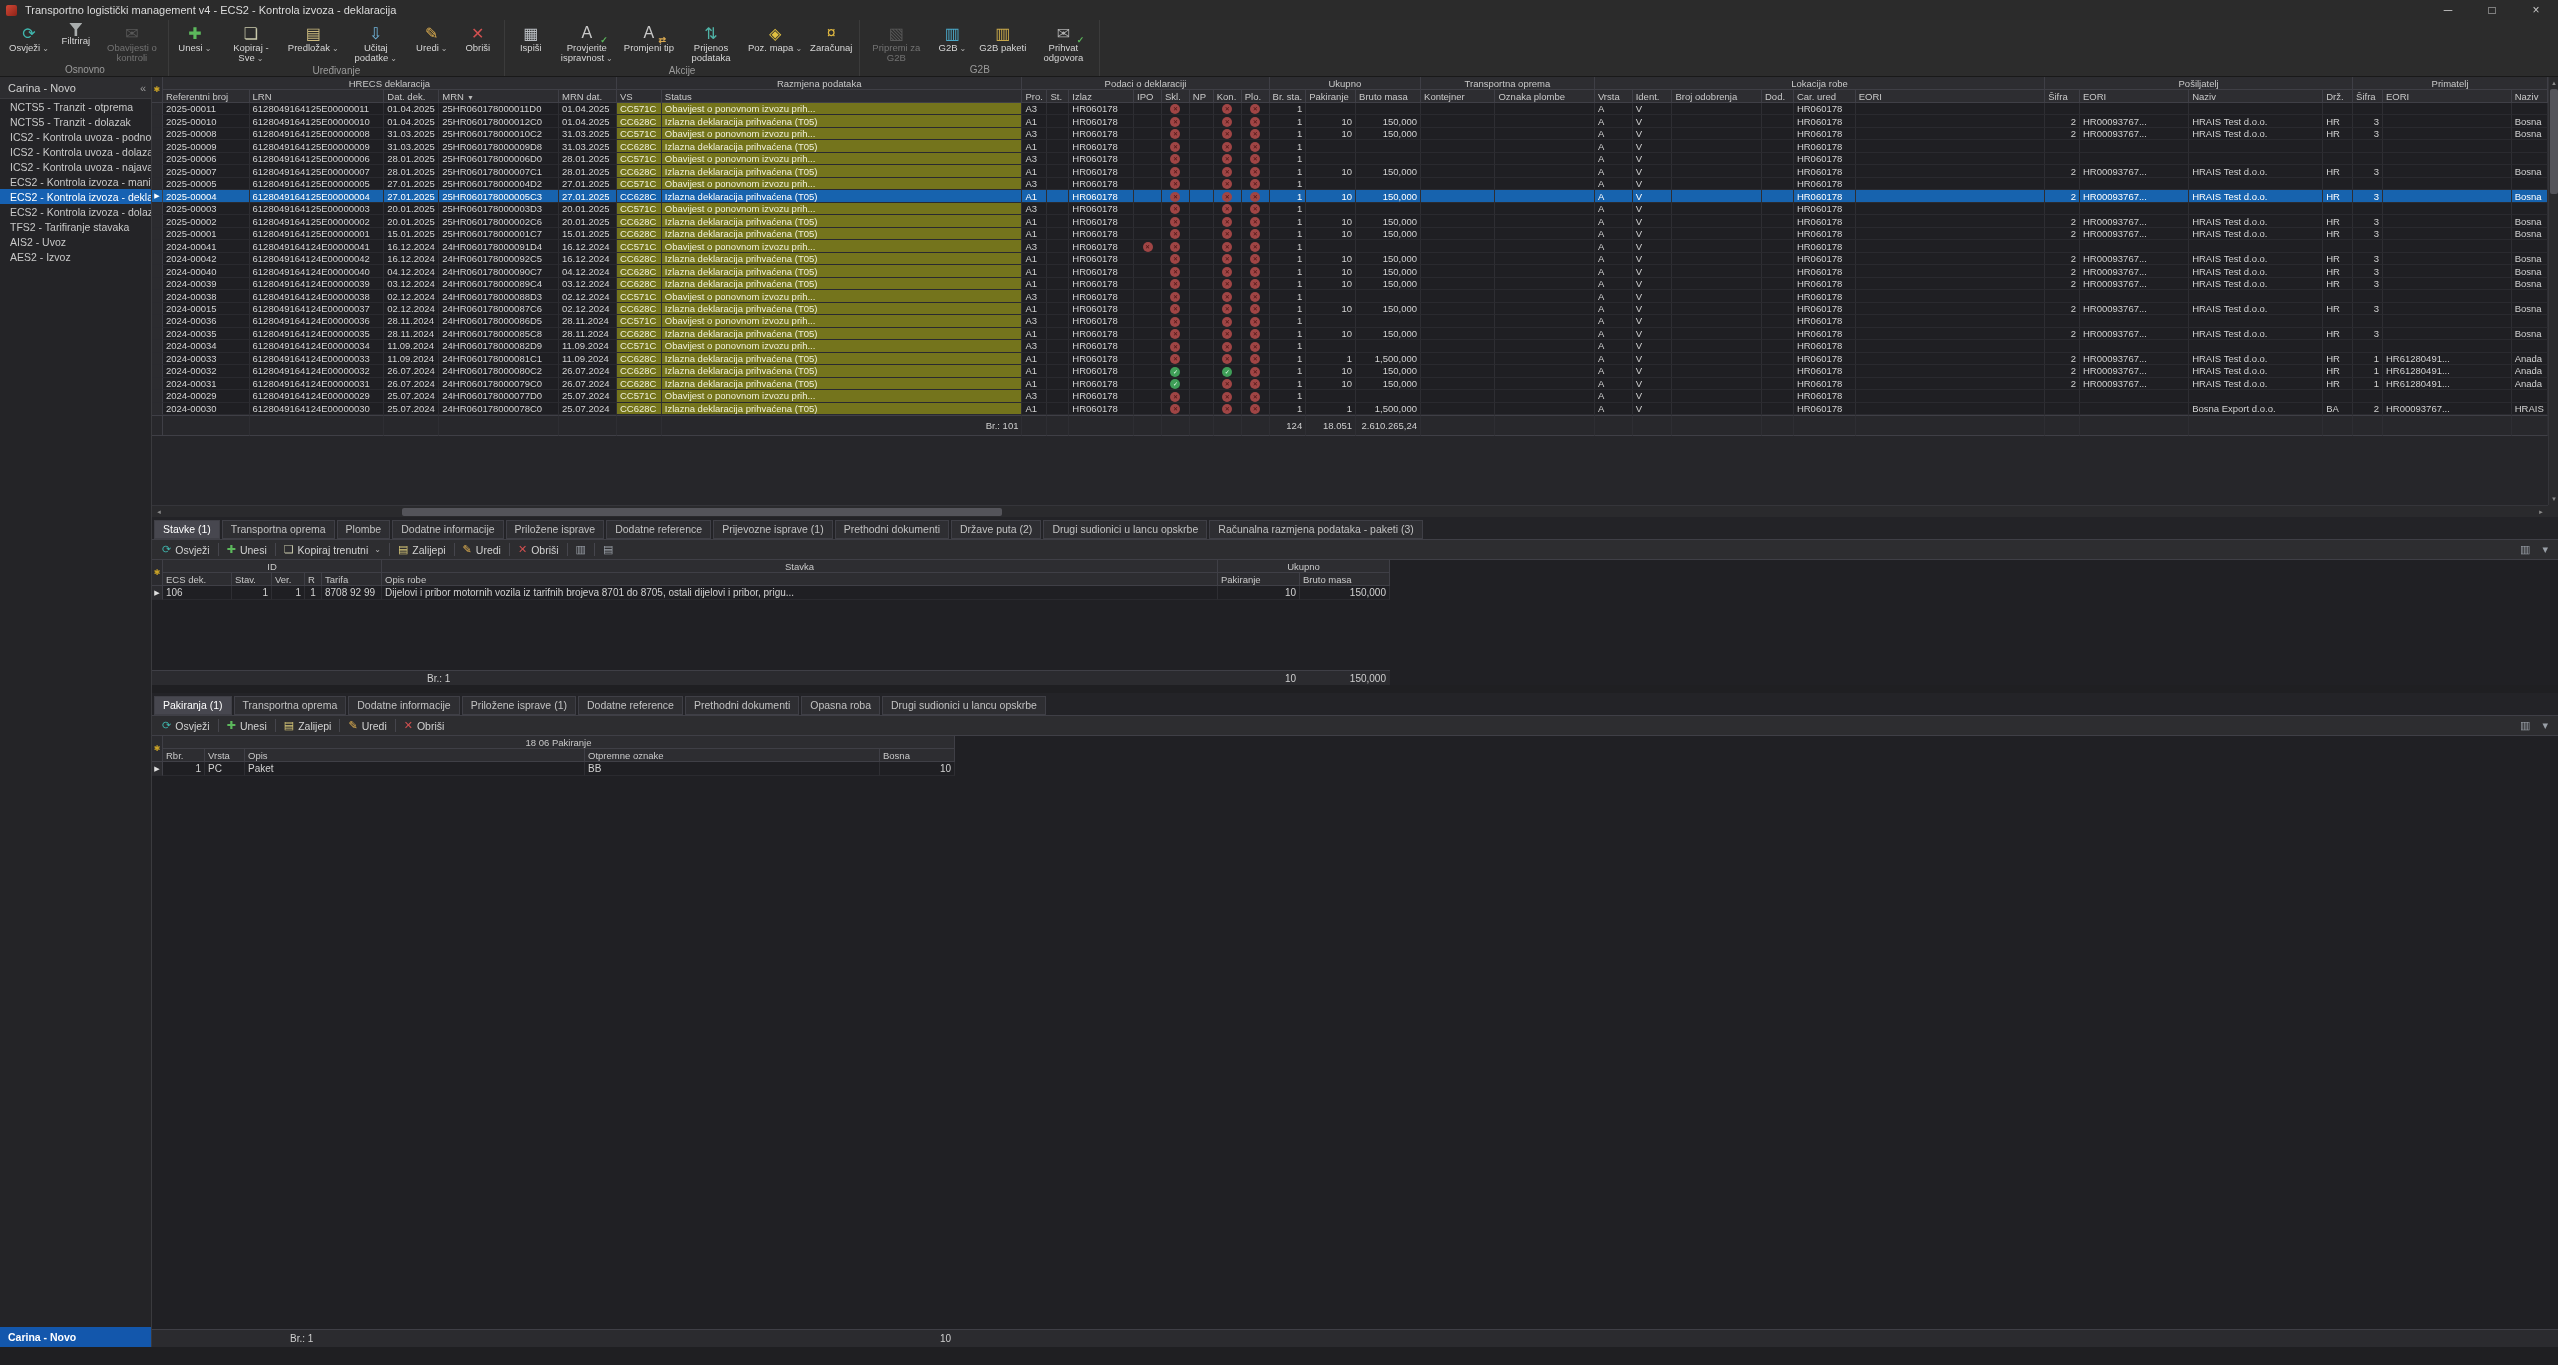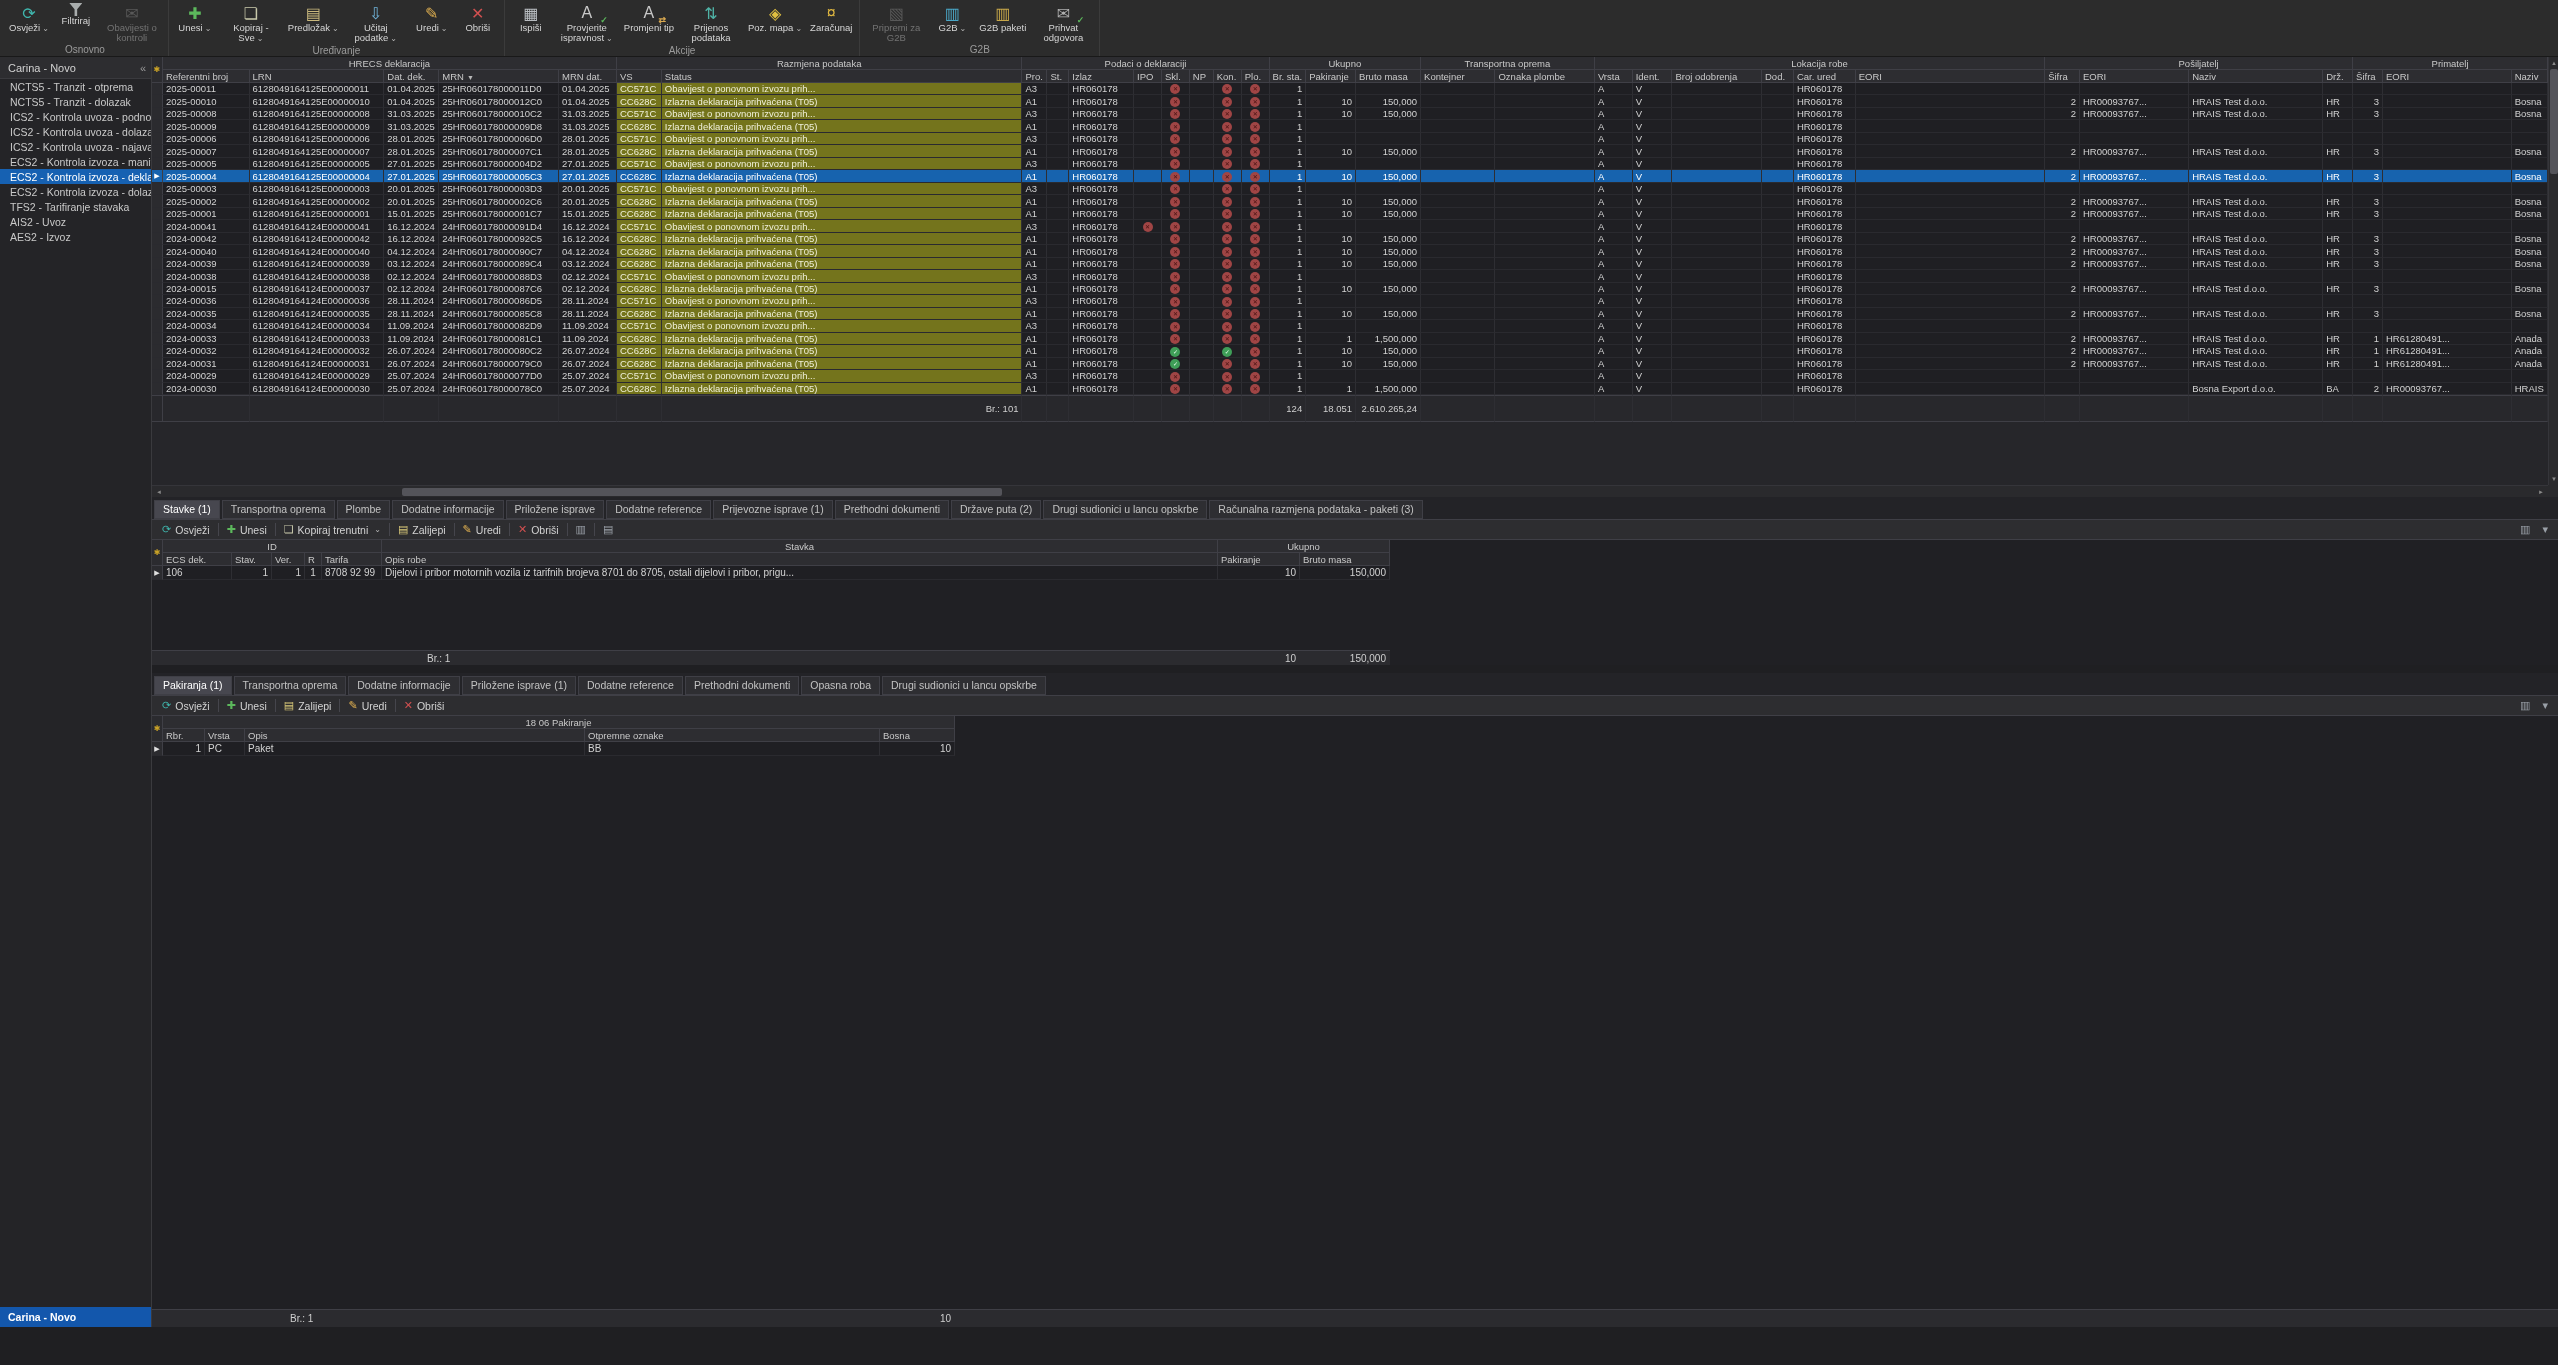--- a/index.html
+++ b/index.html
@@ -38,21 +38,21 @@
 table.grid{table-layout:fixed;border-collapse:separate;border-spacing:0;font-size:9.5px}
 .grid th{background:#2d2d31;color:#c9c9c9;font-weight:normal;text-align:left;height:13px;padding:0 3px;border-right:1px solid #3f3f46;border-bottom:1px solid #3f3f46;overflow:hidden;white-space:nowrap}
 .grid th.grp{text-align:center}
 .grid td{height:12px;background:#1f1f23;color:#d2d2d2;padding:0 3px;border-right:1px solid #2e2e33;border-bottom:1px solid #2a2a2f;overflow:hidden;white-space:nowrap}
 .grid tr.selected td{background:#1763ae;color:#fff}
 .grid td.olive{background:#74741c;color:#f0f0da}
 .grid td.num{text-align:right}
 .grid td.ctr{text-align:center;padding:0}
 .grid td.ind,.grid th.ind{background:#2b2b2f;border-right:1px solid #3f3f46;text-align:center;padding:0;color:#e0e0e0;font-size:7px;width:11px}
 .grid th.ind{color:#c9a227;font-size:8px}
-.grid tr.summary td{background:#28282c;border-top:1px solid #3f3f46;border-bottom:1px solid #3f3f46;color:#cfcfcf;height:27px}
+.grid tr.summary td{background:#28282c;border-top:1px solid #3f3f46;border-bottom:1px solid #3f3f46;color:#cfcfcf;height:21px}
 .sort{font-size:7px;color:#b9b9b9;margin-left:3px}
 .flag{display:inline-block;width:10px;height:10px;border-radius:50%;font-size:6px;line-height:10px;text-align:center;vertical-align:middle}
 .flag.red{background:#a04545;color:#460f0f}
 .flag.green{background:#3f9e58;color:#eafff0}
 .vscroll{position:absolute;top:0;right:0;bottom:12px;width:10px;background:#2a2a2d;border-left:1px solid #35353a}
 .vthumb{position:absolute;top:12px;left:1px;width:8px;height:105px;background:#54545a;border-radius:2px}
 .hscroll{position:absolute;left:0;right:10px;bottom:0;height:12px;background:#2a2a2d;border-top:1px solid #35353a}
 .hthumb{position:absolute;left:250px;top:2px;width:600px;height:8px;background:#54545a;border-radius:2px}
 .sarrow{position:absolute;color:#8a8a8a;font-size:6px;line-height:12px;text-align:center;width:10px}
 .hscroll .sarrow.left{left:2px}.hscroll .sarrow.right{right:2px}
@@ -74,20 +74,29 @@
 .hsplit{height:8px;min-height:8px;background:#1f1f22}
 .pak-wrap{flex:1;position:relative;background:#202024}
 .pak-footer{position:absolute;left:0;right:0;bottom:0;height:18px;background:#2b2b2f;border-top:1px solid #3f3f46;display:flex;align-items:center;font-size:10px;color:#cfcfcf}
 .subgrid td{height:14px;font-size:10px}
 .subgrid th{height:13px;font-size:9.5px}
 </style>
 </head>
 <body>
 
 <div class="app">
+  <div class="titlebar">
+    <div class="app-icon"></div>
+    <span class="title">Transportno logistički management v4 - ECS2 - Kontrola izvoza - deklaracija</span>
+    <div class="win-controls">
+      <div class="win-btn">─</div>
+      <div class="win-btn">□</div>
+      <div class="win-btn">×</div>
+    </div>
+  </div>
   <div class="ribbon" id="ribbon">
       <div class="ribbon-group">
         <div class="ribbon-row">
           <div class="ribbon-btn">
             <span class="ricon" style="color: rgb(63, 182, 173);">⟳</span>
             <div class="rlabel">Osvježi<span class="caret">⌄</span></div>
           </div>
           <div class="ribbon-btn">
             <span class="ricon funnel"></span>
             <div class="rlabel">Filtriraj</div>

